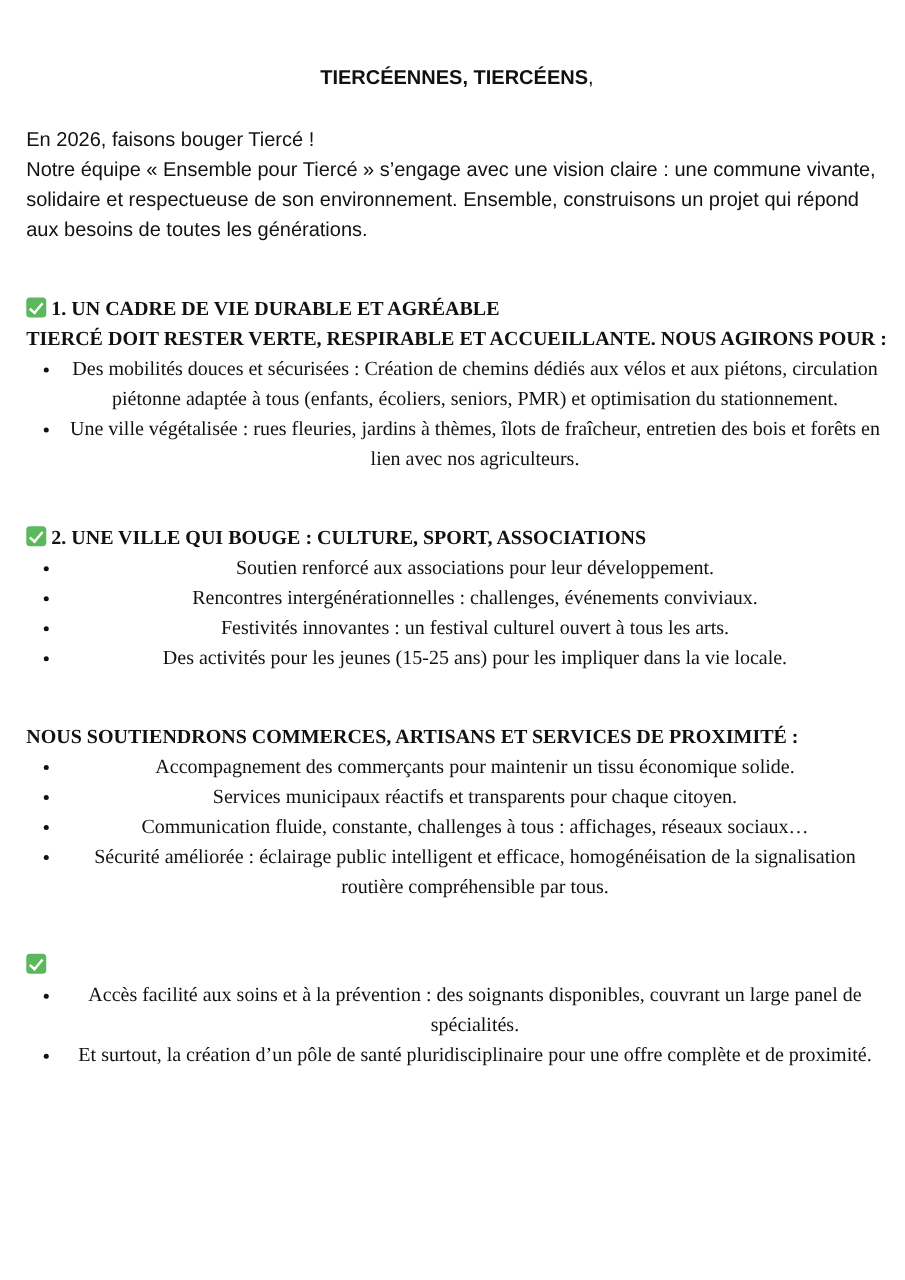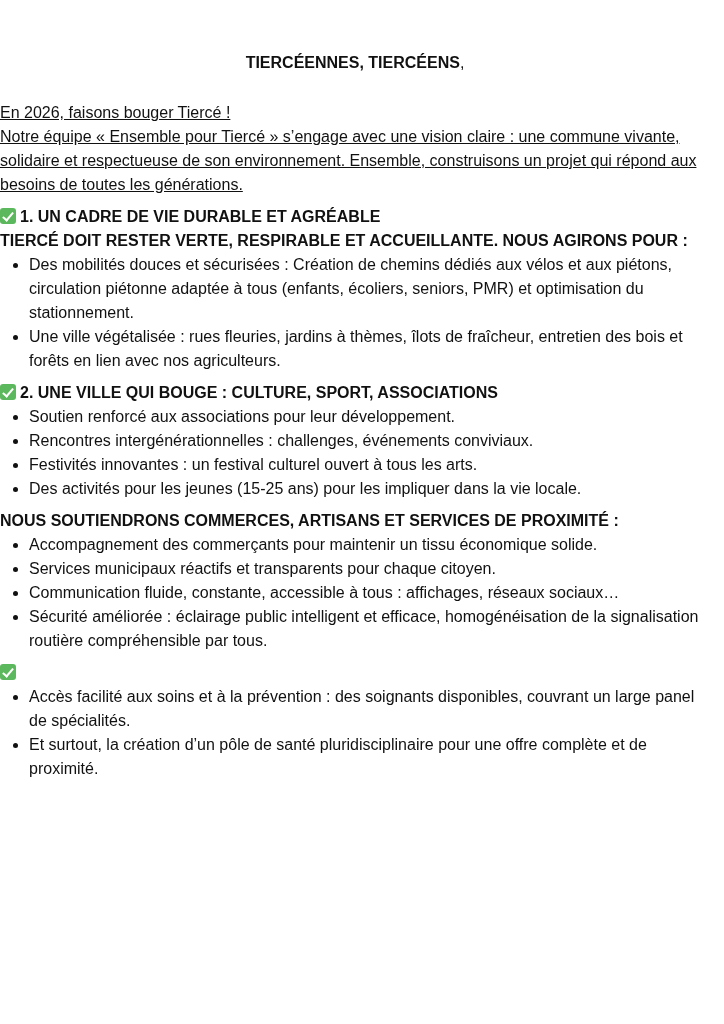--- a/index.html
+++ b/index.html
@@ -3,41 +3,41 @@
 <meta charset="utf-8">
 <style>
   html, body { margin: 0; padding: 0; background: #ffffff; }
   body {
     width: 724px; height: 1024px; overflow: hidden;
     font-family: "Liberation Sans", sans-serif;
     color: #111111;
     font-size: 16px;
     line-height: 24px;
   }
-  .page { position: relative; padding: 51px 14px 0 0; box-sizing: border-box; }
+  .page { position: relative; padding: 51px 14px 0 21px; box-sizing: border-box; }
   .title {
     text-align: center; font-weight: bold; font-size: 16px;
     margin: 0 0 26px 0; line-height: 24px;
   }
   .title .comma { font-weight: normal; }
-  .intro p { margin: 0; text-decoration: underline; }
-  .section { margin-top: 8px; }
+  .intro p { margin: 0; }
+  .section { margin-top: 39px; font-family: Liberation Serif, serif; }
   .section-title, .section-subtitle {
     font-weight: bold; margin: 0; line-height: 24px;
   }
   .check {
     display: inline-block; width: 16px; height: 16px; background: #5cb85c;
     border-radius: 3px; vertical-align: -2px; margin-right: 4px; position: relative;
   }
   .check::after {
     content: ""; position: absolute; left: 5px; top: 2px; width: 4px; height: 9px;
     border: solid #ffffff; border-width: 0 2px 2px 0; transform: rotate(40deg);
   }
   ul { margin: 0; padding-left: 29px; }
-  li { margin: 0; line-height: 24px; }
+  li { margin: 0; line-height: 24px; text-align: center; }
 </style>
 </head>
 <body>
 
 <div class="page">
   <h1 class="title"><span>TIERCÉENNES, TIERCÉENS</span><span class="comma">,</span></h1>
 
   <div class="intro">
     <p>En 2026, faisons bouger Tiercé !</p>
     <p>Notre équipe « Ensemble pour Tiercé » s’engage avec une vision claire : une commune vivante, solidaire et respectueuse de son environnement. Ensemble, construisons un projet qui répond aux besoins de toutes les générations.</p>
@@ -60,21 +60,21 @@
       <li>Festivités innovantes : un festival culturel ouvert à tous les arts.</li>
       <li>Des activités pour les jeunes (15-25 ans) pour les impliquer dans la vie locale.</li>
     </ul>
   </div>
 
   <div class="section">
     <p class="section-subtitle">NOUS SOUTIENDRONS COMMERCES, ARTISANS ET SERVICES DE PROXIMITÉ :</p>
     <ul>
       <li>Accompagnement des commerçants pour maintenir un tissu économique solide.</li>
       <li>Services municipaux réactifs et transparents pour chaque citoyen.</li>
-      <li>Communication fluide, constante, accessible à tous : affichages, réseaux sociaux…</li>
+      <li>Communication fluide, constante, challenges à tous : affichages, réseaux sociaux…</li>
       <li>Sécurité améliorée : éclairage public intelligent et efficace, homogénéisation de la signalisation routière compréhensible par tous.</li>
     </ul>
   </div>
 
   <div class="section">
     <p class="section-title"><span class="check"></span></p>
     <ul>
       <li>Accès facilité aux soins et à la prévention : des soignants disponibles, couvrant un large panel de spécialités.</li>
       <li>Et surtout, la création d’un pôle de santé pluridisciplinaire pour une offre complète et de proximité.</li>
     </ul>

